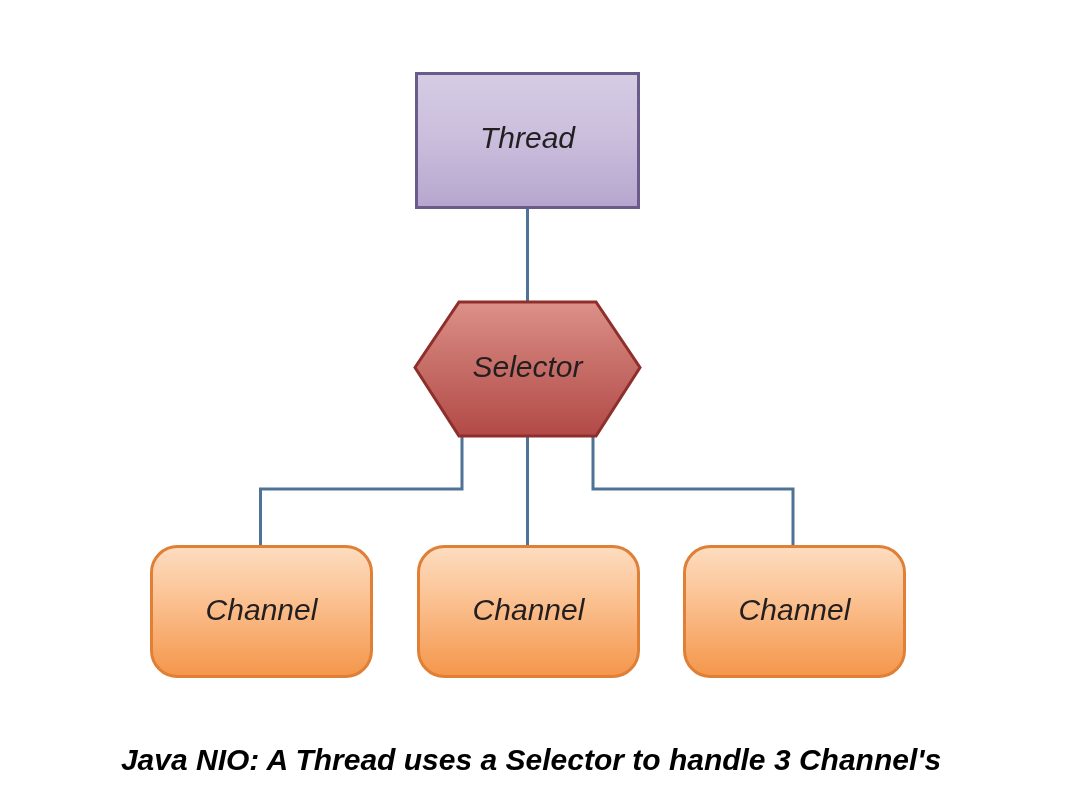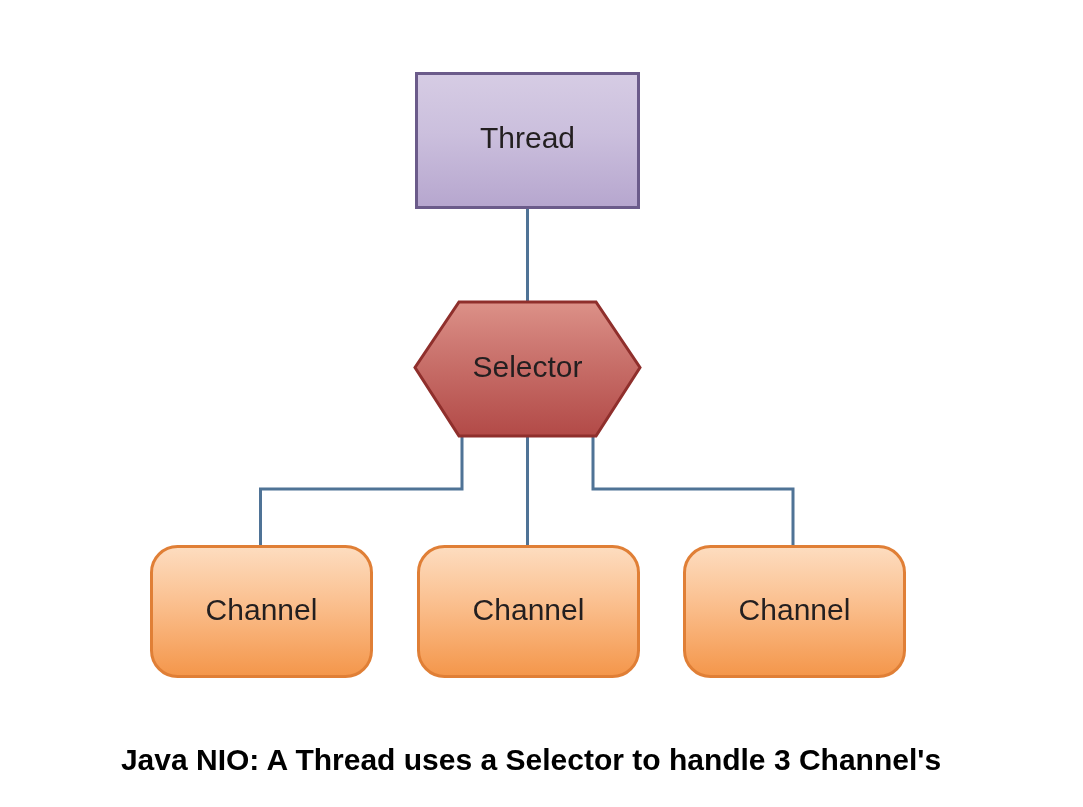--- a/index.html
+++ b/index.html
@@ -11,20 +11,21 @@
     width: 1083px;
     height: 807px;
     font-family: "Liberation Sans", sans-serif;
     overflow: hidden;
   }
   #diagram-root {
     position: relative;
     width: 1083px;
     height: 807px;
     background: #ffffff;
+    font-style: italic;
   }
   #nio-svg {
     position: absolute;
     left: 0;
     top: 0;
     width: 1083px;
     height: 807px;
     display: block;
   }
   .node-label {

